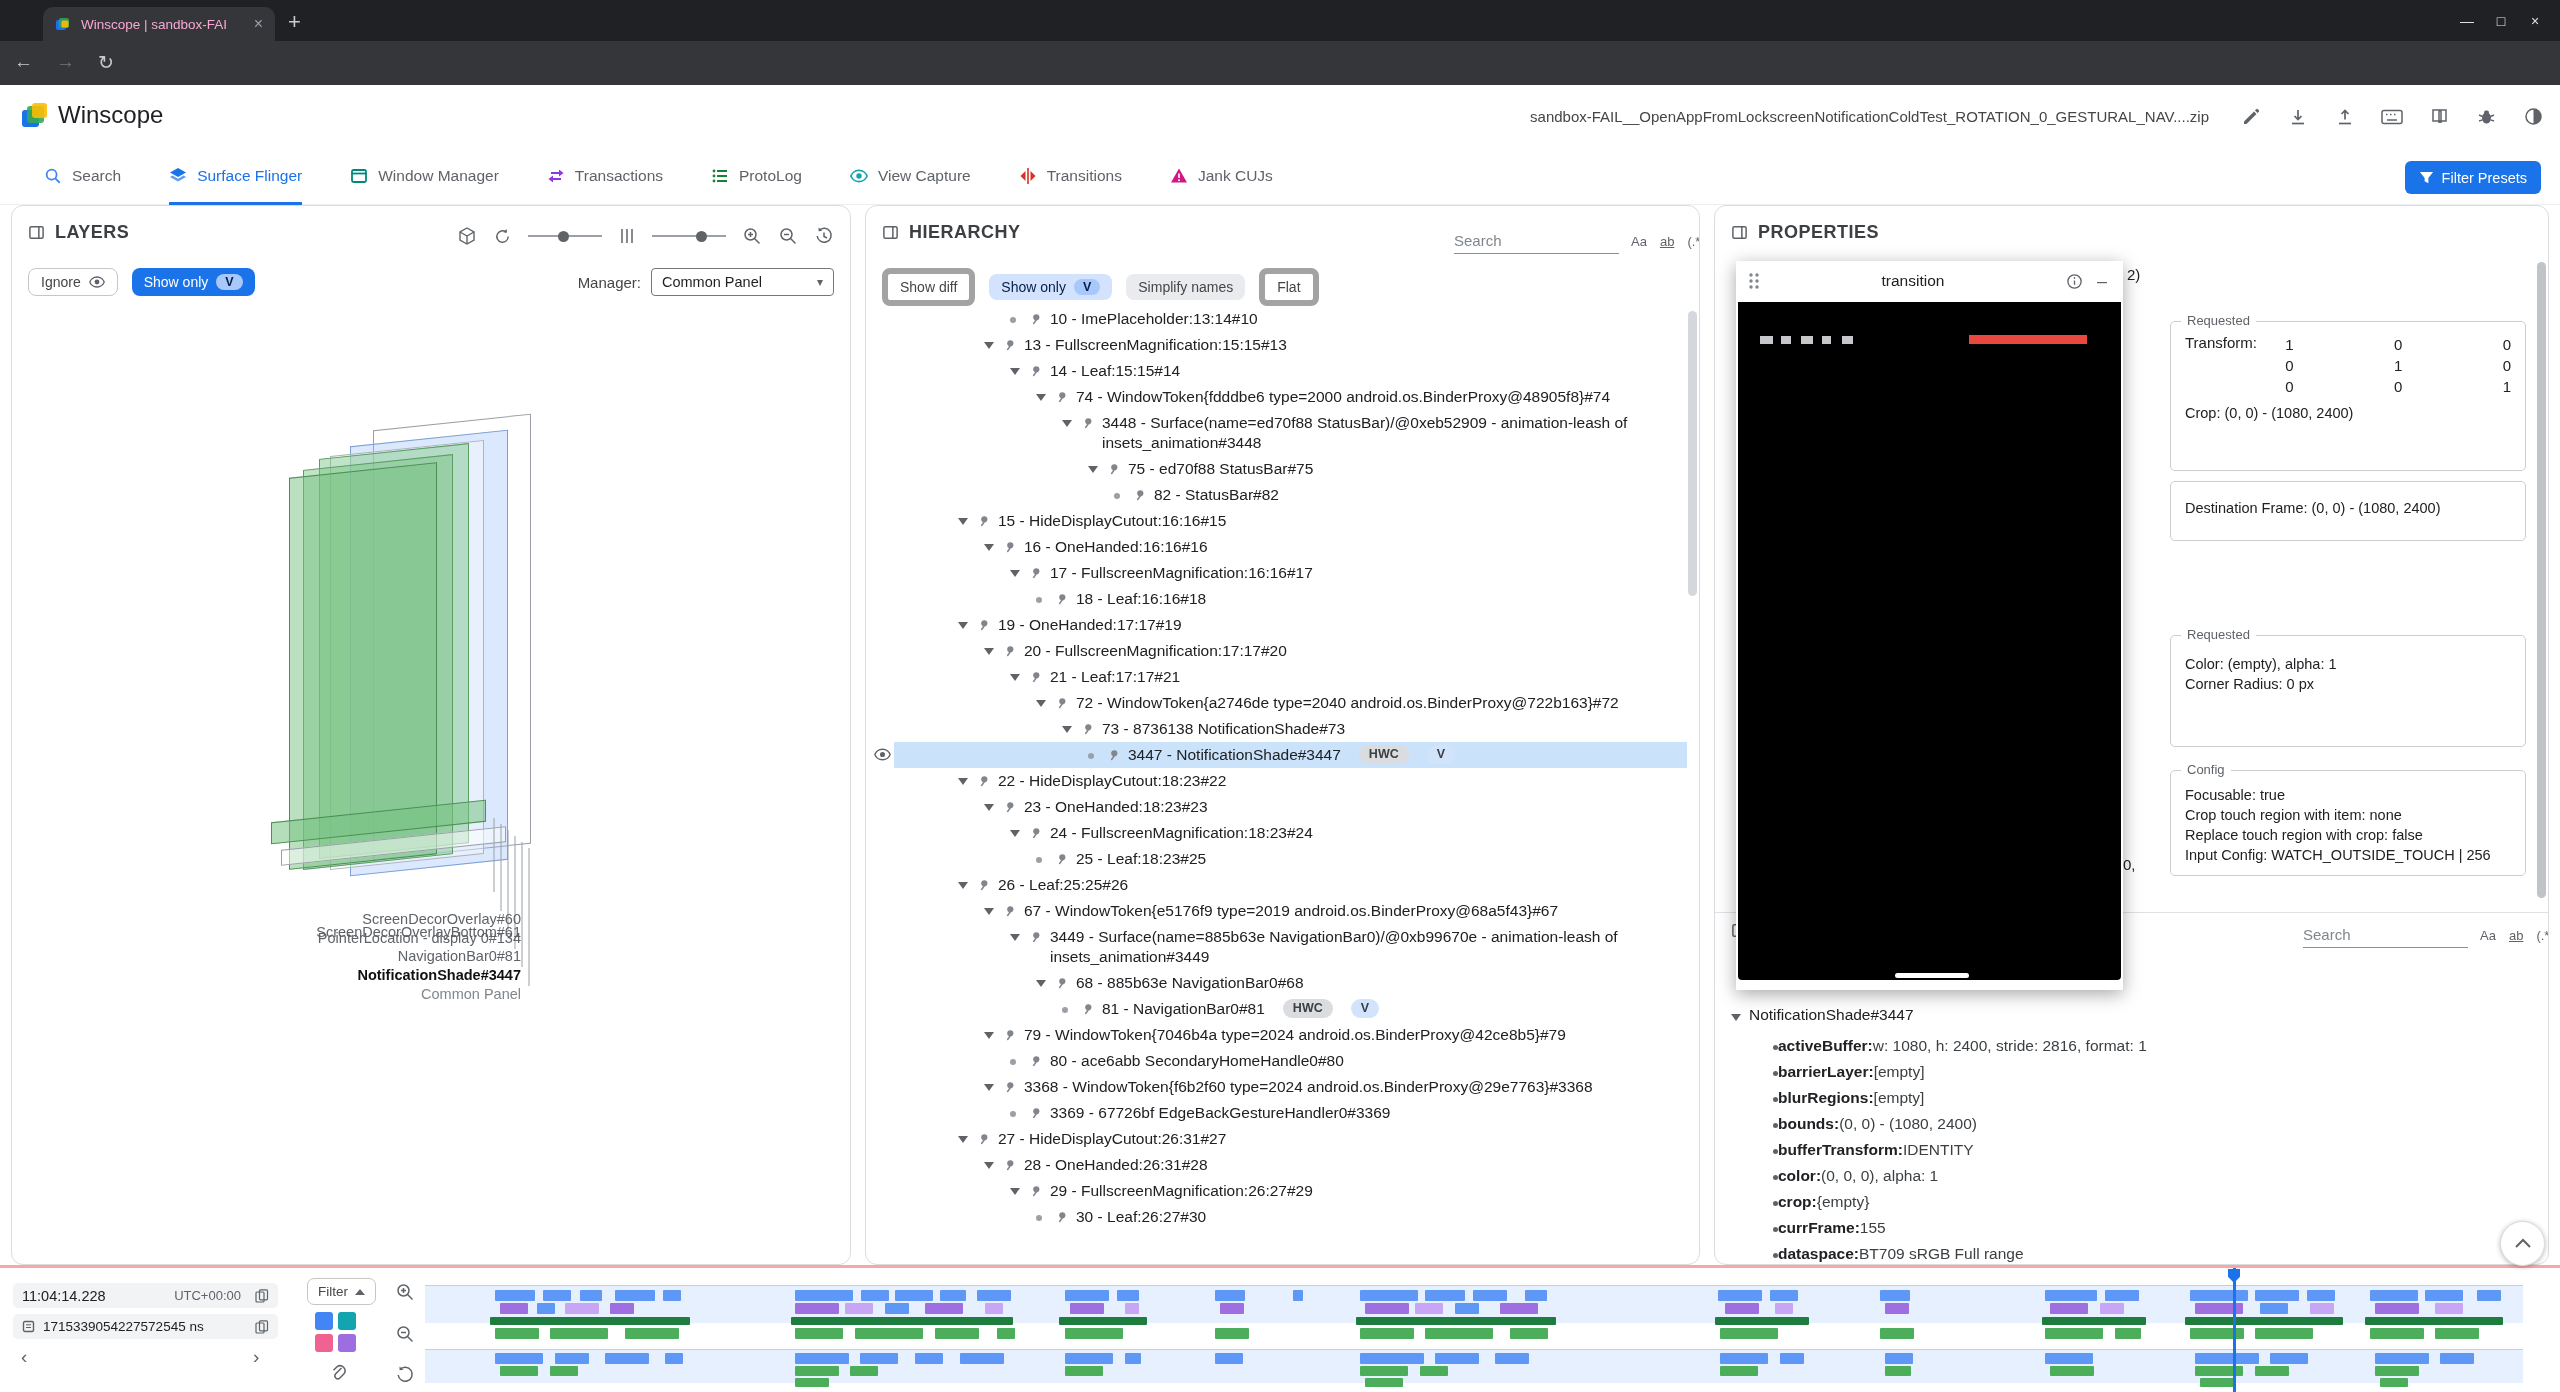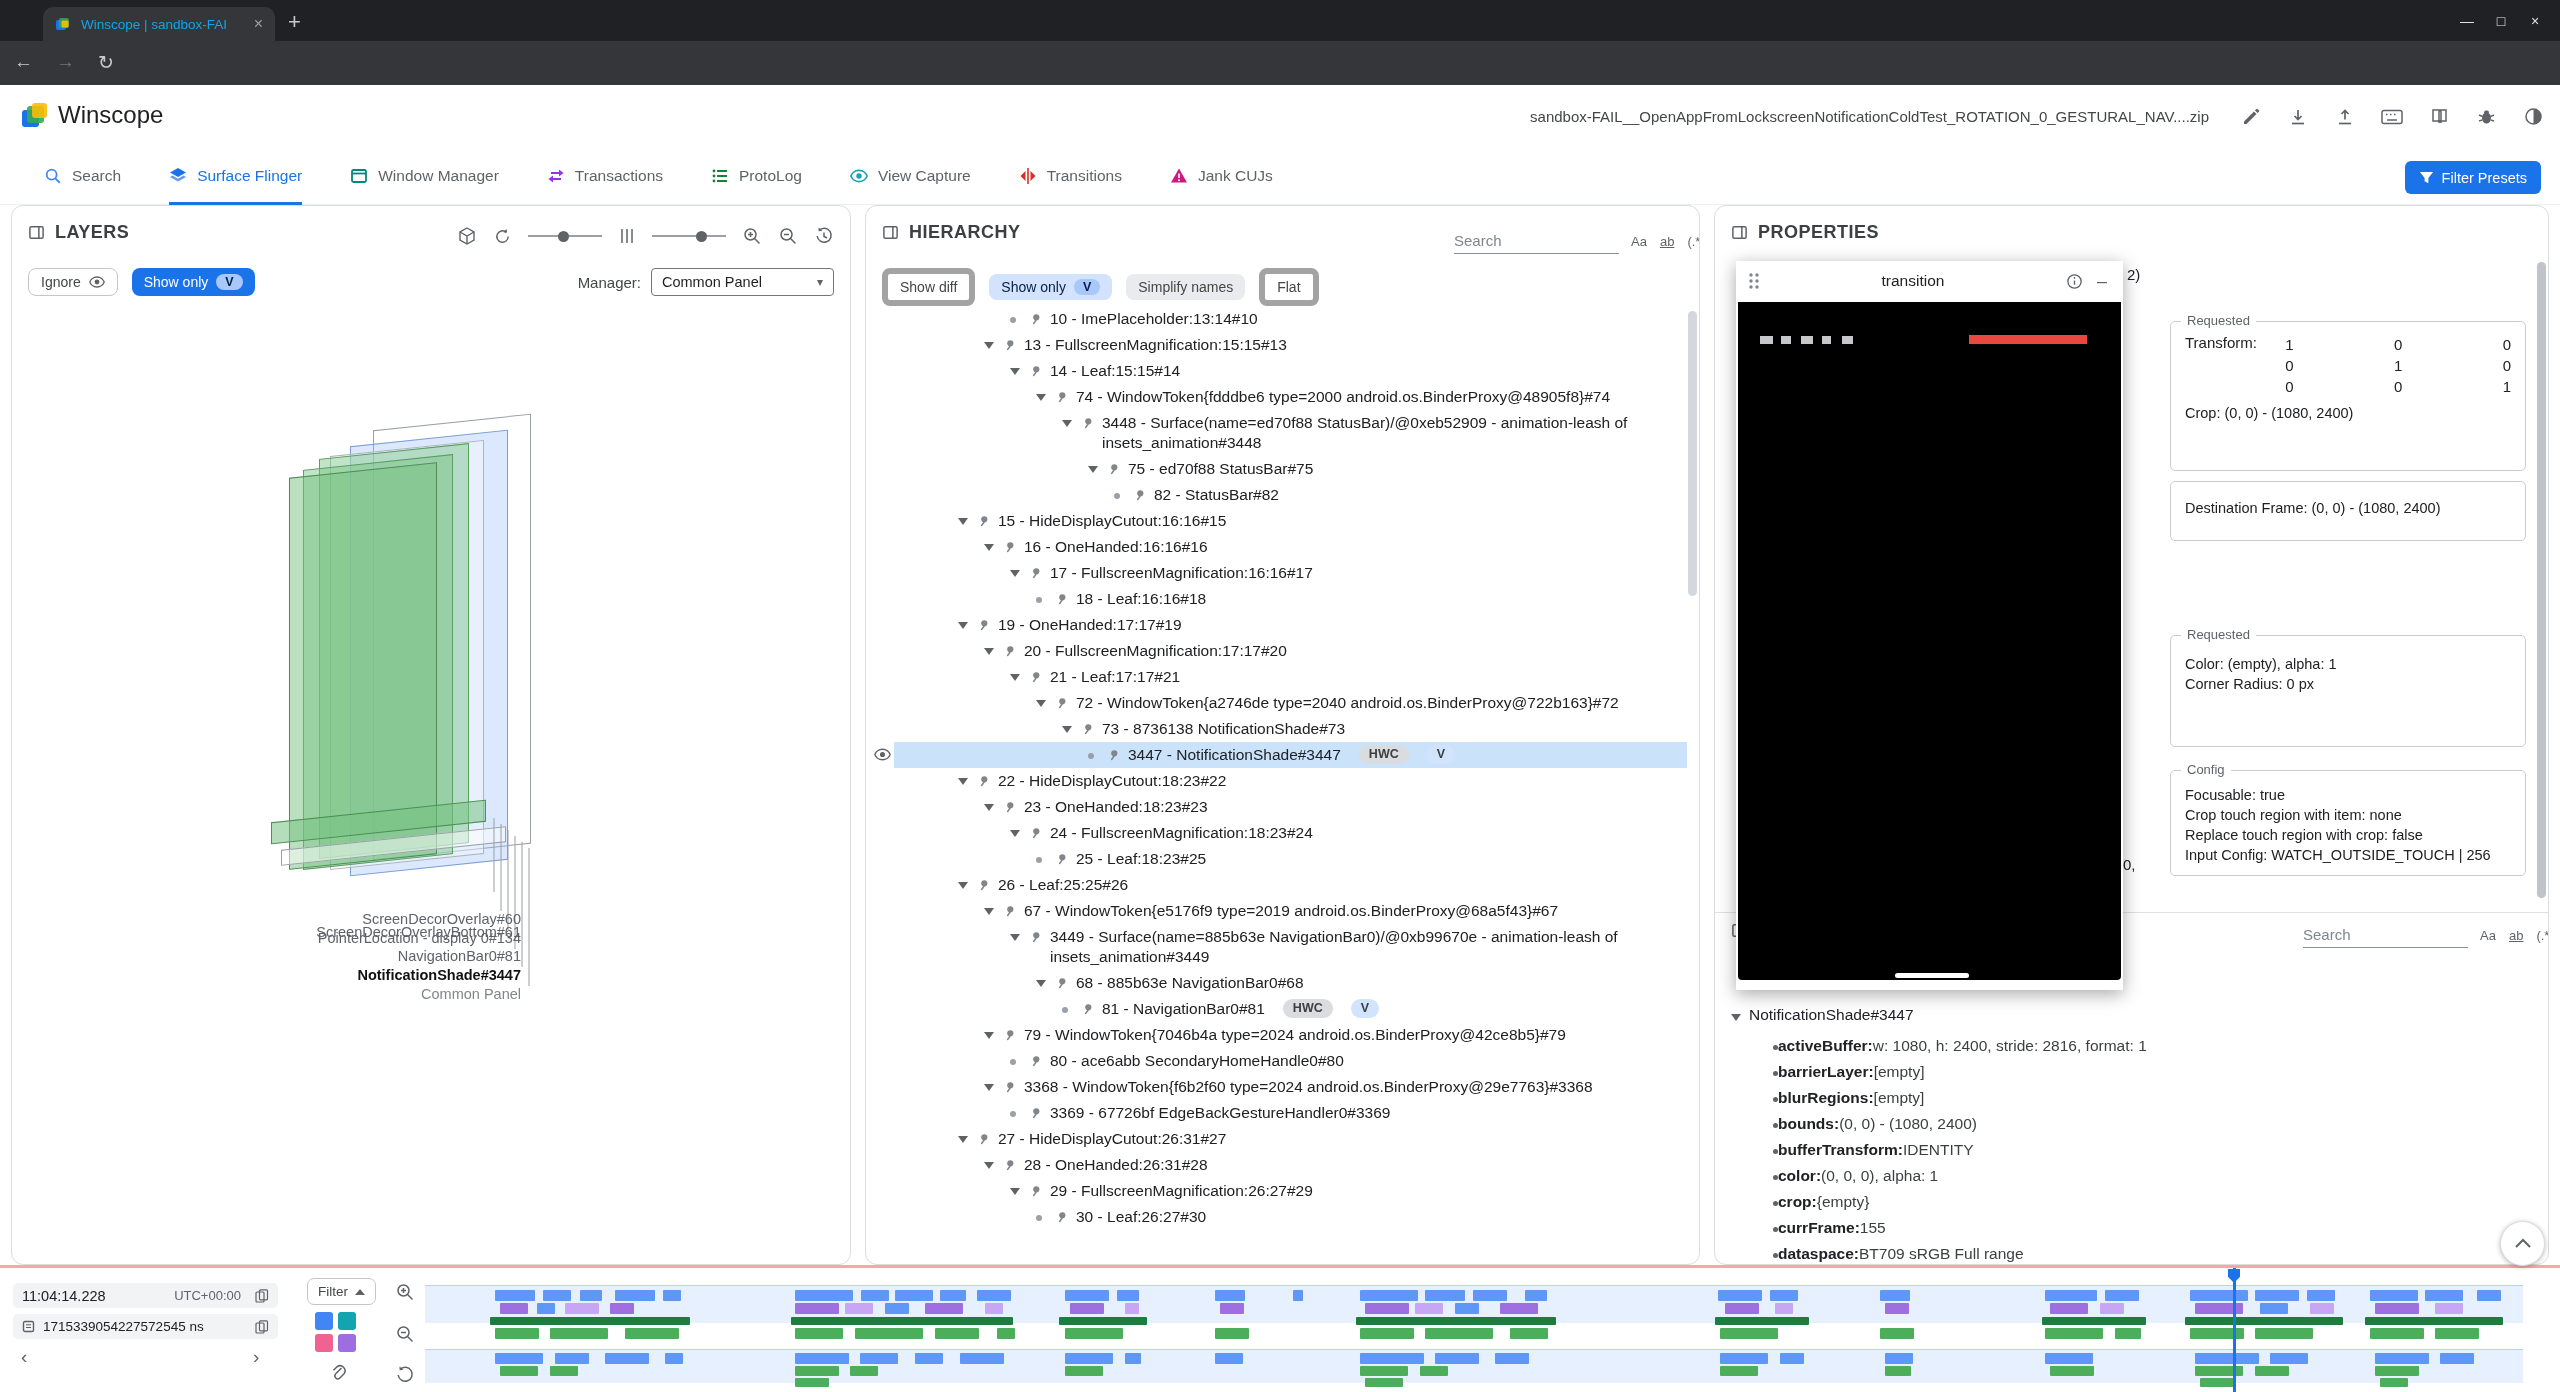--- a/index.html
+++ b/index.html
@@ -4,21 +4,21 @@
 <style>
   * { margin:0; padding:0; box-sizing:border-box; }
   html,body { width:2560px; height:1392px; }
   body { font-family:"Liberation Sans",sans-serif; background:#fff; position:relative; overflow:hidden; color:#202124; }
   .abs { position:absolute; }
   svg { display:block; }
 
   
   #tabstrip { position:absolute; left:0; top:0; width:2560px; height:41px; background:#202124; }
   .tab { position:absolute; left:43px; top:7px; width:232px; height:34px; background:#35363a; border-radius:10px 10px 0 0; display:flex; align-items:center; padding:0 12px; gap:10px; }
-  .tab-title { color:#0ea5e9; font-size:13.5px; white-space:nowrap; overflow:hidden; flex:1; }
+  .tab-title { color:#f9a8d4; font-size:13.5px; white-space:nowrap; overflow:hidden; flex:1; }
   .tab-close { color:#9aa0a6; font-size:16px; line-height:1; }
   .newtab { position:absolute; left:288px; top:9px; color:#c7cacf; font-size:22px; }
   .winctl { position:absolute; top:0; height:41px; display:flex; align-items:center; color:#dfe1e5; font-size:14px; }
   .winctl span { width:34px; text-align:center; }
   #toolbar { position:absolute; left:0; top:41px; width:2560px; height:44px; background:#35363a; }
   .navbtn { position:absolute; top:10px; font-size:19px; color:#c7cacf; }
   .urlbar { position:absolute; left:158px; top:46px; width:2122px; height:34px; background:#202124; border-radius:17px; display:flex; align-items:center; padding:0 16px; gap:12px; }
   .url-text { color:#d5d7da; font-size:14.5px; white-space:nowrap; overflow:hidden; flex:1; }
   .ext-ico { position:absolute; top:50px; width:26px; height:26px; display:flex; align-items:center; justify-content:center; }
   .dotico { width:17px; height:17px; border-radius:50%; }

